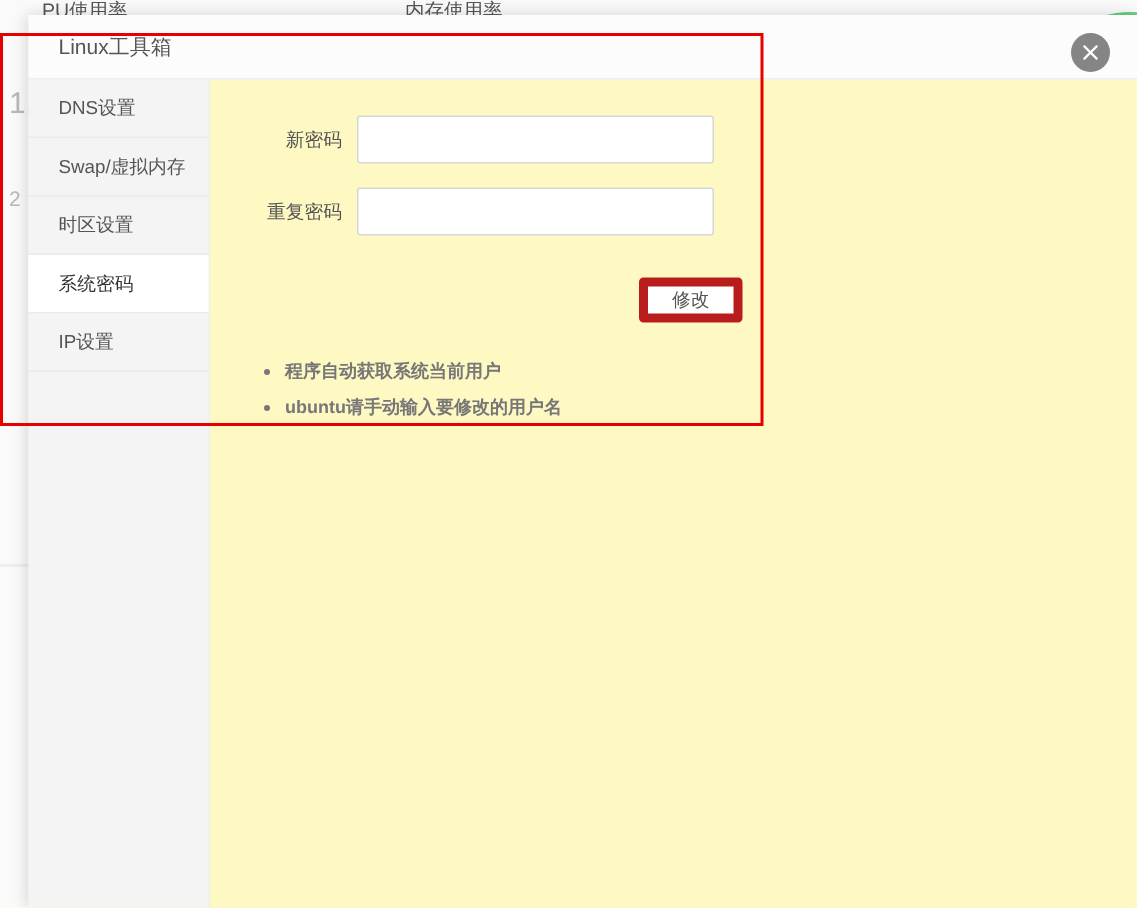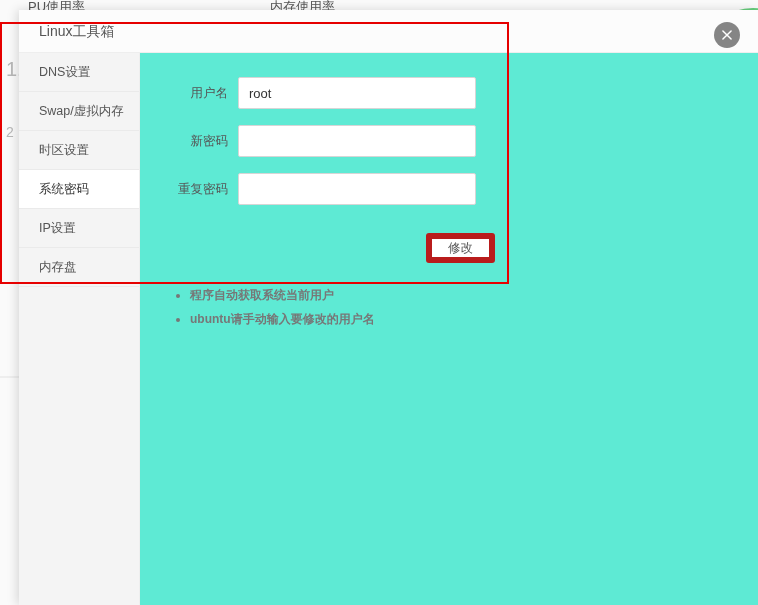--- a/index.html
+++ b/index.html
@@ -62,21 +62,21 @@
     .bg-num3 {
       position: absolute; right: 2px; top: 488px;
       font-size: 14px; color: #b8b8b8;
     }
 
     
     .modal {
       position: absolute;
       left: 19px; right: 0;
       top: 10px; bottom: 0;
-      background: #5eead4;
+      background: #fef9c3;
       box-shadow: -2px 0 10px rgba(0,0,0,0.15);
     }
     .modal-title {
       height: 43px;
       line-height: 43px;
       padding-left: 20px;
       font-size: 14px;
       color: #555;
       background: #fcfcfc;
       border-bottom: 1px solid #eee;
@@ -217,30 +217,23 @@
       </div>
       <div class="sidebar-item">
         <span>时区设置</span>
       </div>
       <div class="sidebar-item active">
         <span>系统密码</span>
       </div>
       <div class="sidebar-item">
         <span>IP设置</span>
       </div>
-      <div class="sidebar-item">
-        <span>内存盘</span>
-      </div>
     </div>
 
     <div class="content">
-      <div class="form-row">
-        <div class="form-label">用户名</div>
-        <input class="form-input" type="text" value="root" style="">
-      </div>
       <div class="form-row">
         <div class="form-label">新密码</div>
         <input class="form-input" type="password" value="" style="">
       </div>
       <div class="form-row">
         <div class="form-label">重复密码</div>
         <input class="form-input" type="password" value="" style="">
       </div>
       <div class="btn-row">
         <button class="btn-submit">修改</button>

